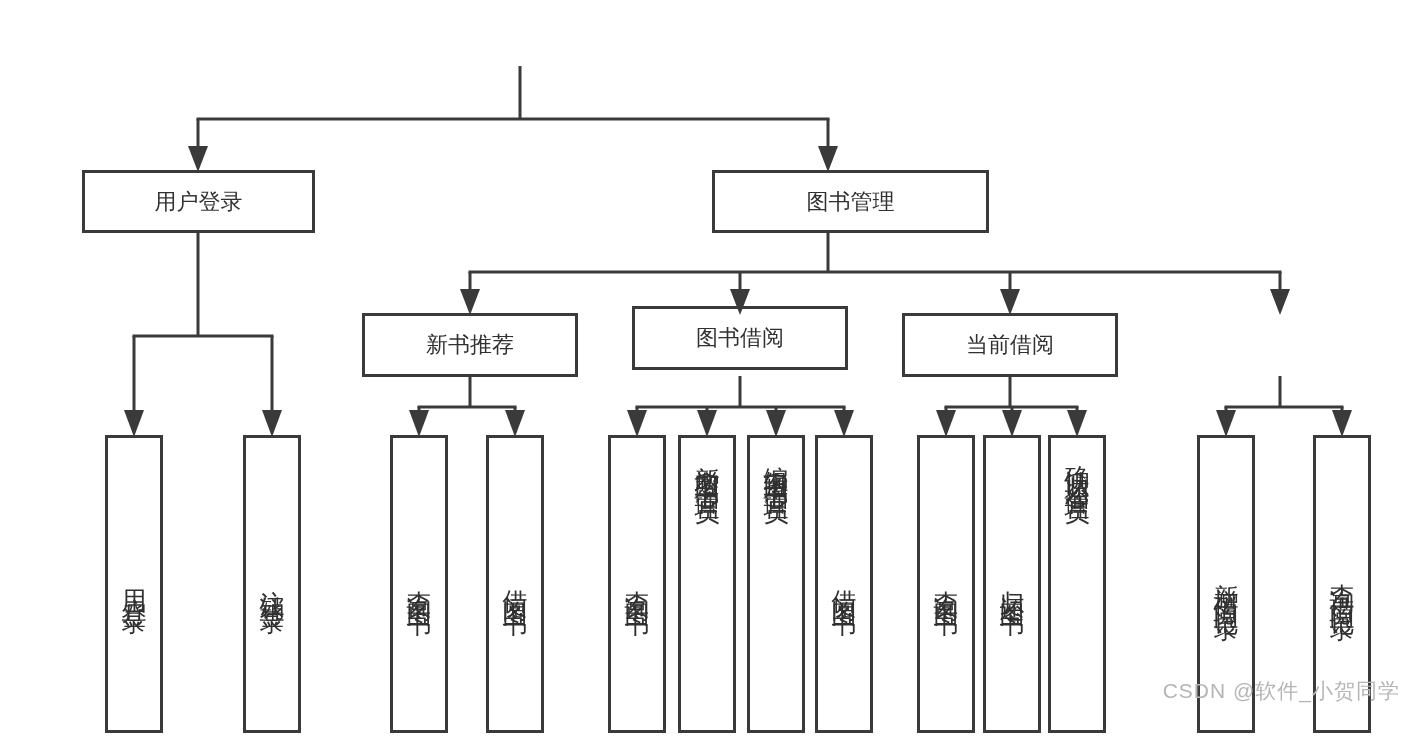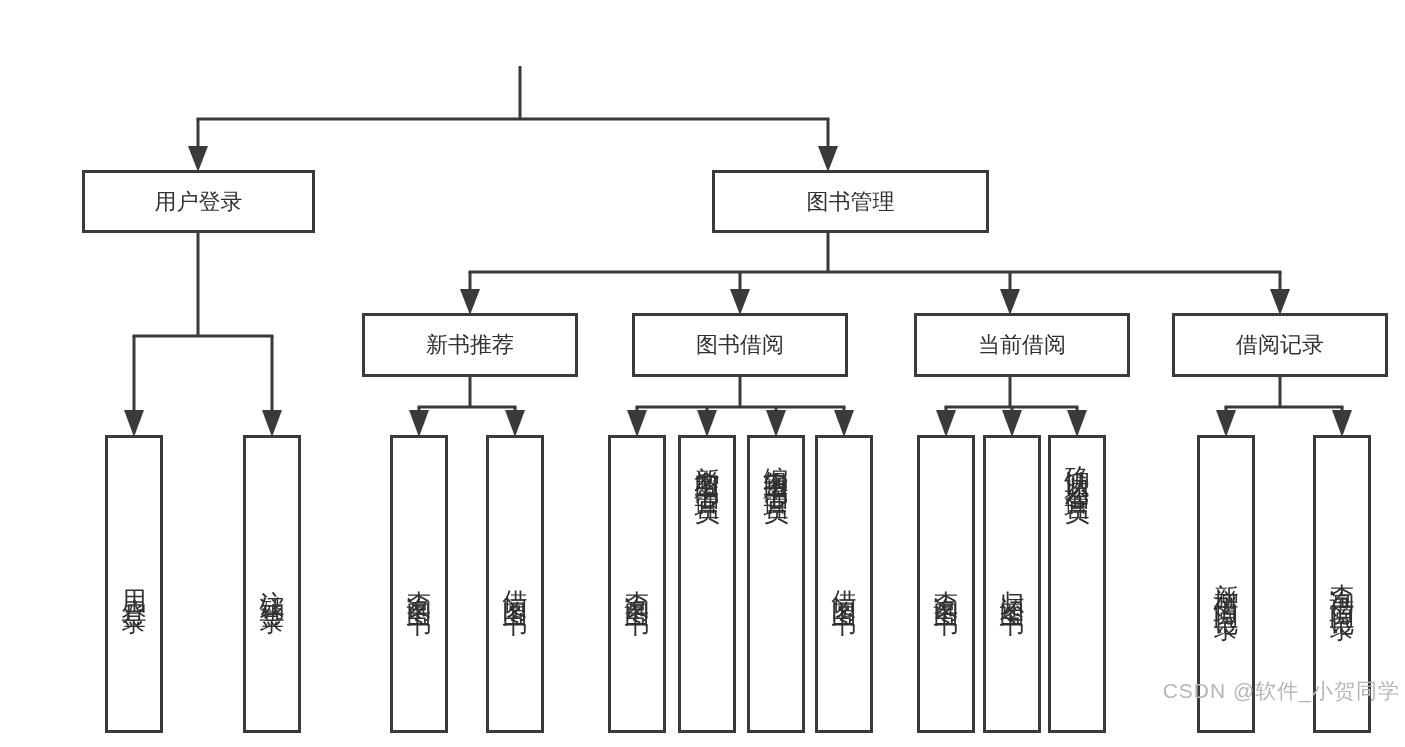--- a/index.html
+++ b/index.html
@@ -139,28 +139,25 @@
   <div class="node" style="left:82px; top:170px; width:233px; height:63px;">
     <span>用户登录</span>
   </div>
   <div class="node" style="left:712px; top:170px; width:277px; height:63px;">
     <span>图书管理</span>
   </div>
 
   <div class="node" style="left:362px; top:313px; width:216px; height:64px;">
     <span>新书推荐</span>
   </div>
-  <div class="node" style="left:632px; top:313px; width:216px; height:64px;">
+  <div class="node" style="left:632px; top:306px; width:216px; height:64px;">
     <span>图书借阅</span>
   </div>
-  <div class="node" style="left:902px; top:313px; width:216px; height:64px;margin-left:12px;">
+  <div class="node" style="left:902px; top:313px; width:216px; height:64px;">
     <span>当前借阅</span>
-  </div>
-  <div class="node" style="left:1172px; top:313px; width:216px; height:64px;">
-    <span>借阅记录</span>
   </div>
 
   <div class="node leaf" style="left:105px; top:435px; width:58px; height:298px;">
     <span class="vtext">用户登录</span>
   </div>
   <div class="node leaf" style="left:243px; top:435px; width:58px; height:298px;">
     <span class="vtext">注销登录</span>
   </div>
 
   <div class="node leaf" style="left:390px; top:435px; width:58px; height:298px;">

